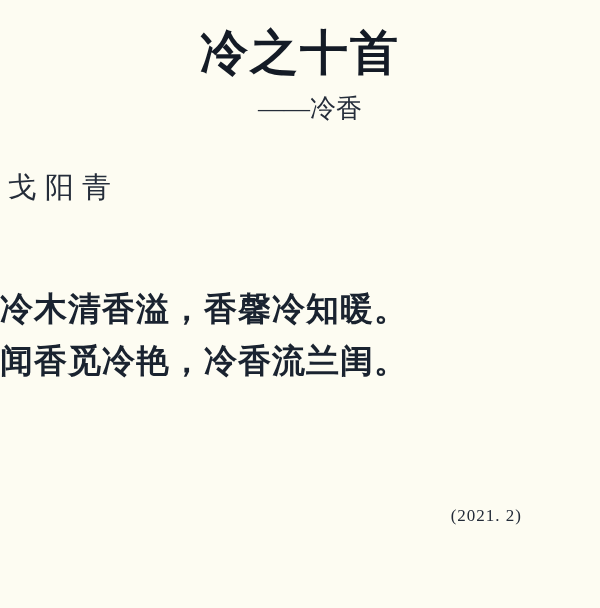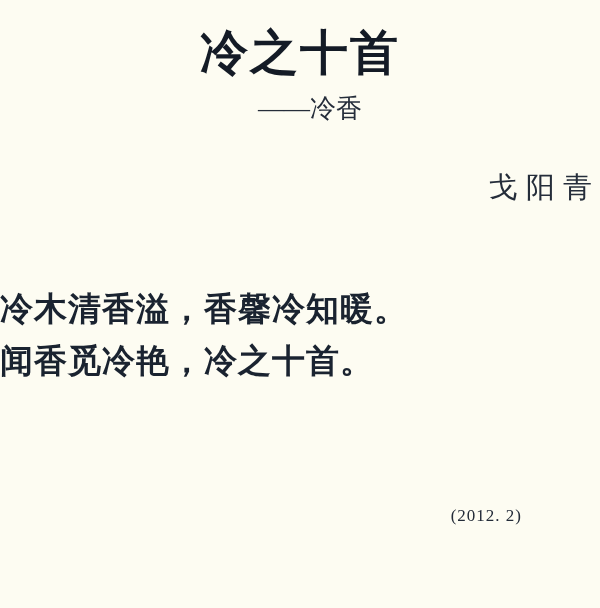--- a/index.html
+++ b/index.html
@@ -42,21 +42,21 @@
     font-size: 26px;
     line-height: 32px;
     color: #252D3A;
     padding-left: 20px;
   }
   .poem-author {
     position: absolute;
     top: 170px;
     left: 0;
     width: 600px;
-    text-align: right;
+    text-align: left;
     font-family: "Liberation Serif", serif;
     font-weight: 400;
     font-size: 29px;
     line-height: 34px;
     letter-spacing: 8px;
     text-indent: 8px; 
     color: #252D3A;
   }
   .poem-body {
     position: absolute;
@@ -92,17 +92,17 @@
 
 <div class="page">
   <h1 class="poem-title">冷之十首</h1>
 
   <div class="poem-subtitle">——冷香</div>
 
   <div class="poem-author">戈阳青</div>
 
   <div class="poem-body">
     <div class="poem-line">冷木清香溢，香馨冷知暖。</div>
-    <div class="poem-line">闻香觅冷艳，冷之十首。</div>
+    <div class="poem-line">闻香觅冷艳，冷香流兰闺。</div>
   </div>
 
-  <div class="poem-date">(2012. 2)</div>
+  <div class="poem-date">(2021. 2)</div>
 </div>
 
 </body></html>

